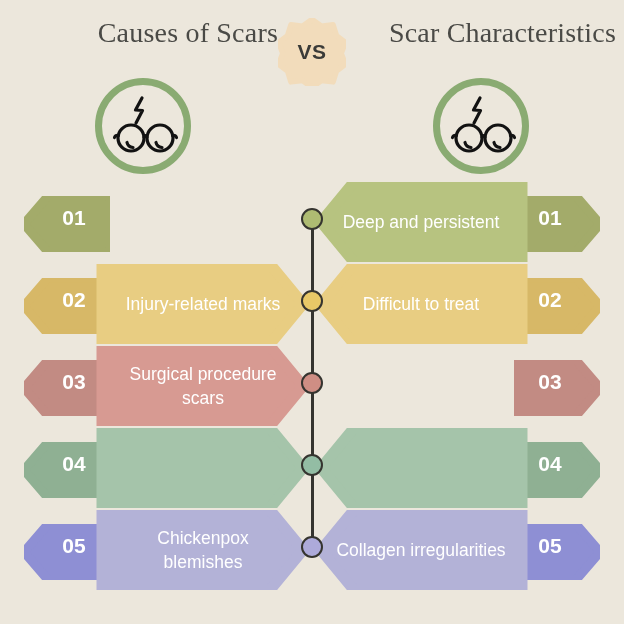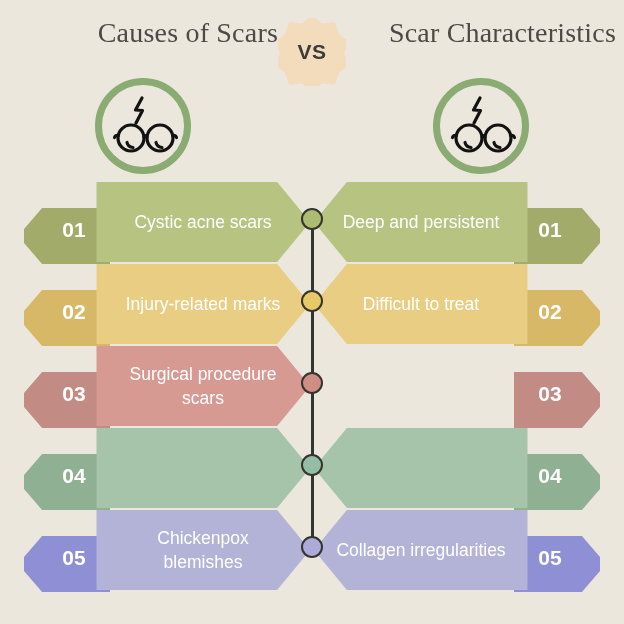--- a/index.html
+++ b/index.html
@@ -103,21 +103,21 @@
     top: 0;
     width: 295px;
     height: 82px;
   }
   .half.left  { left: 12px; }
   .half.right { left: 317px; }
 
   
   .numchip {
     position: absolute;
-    top: 26px;
+    top: 14px;
     width: 86px;
     height: 44px;
   }
   .numchip svg { position: absolute; left: 0; top: 0; }
   .numchip .num {
     position: absolute;
     inset: 0;
     display: flex;
     align-items: center;
     justify-content: center;
@@ -242,26 +242,20 @@
 <div class="rows">
 
   <div class="row" style="top:0px">
     <div class="half left">
       <div class="numchip">
         <svg width="86" height="56" viewBox="0 0 86 56" aria-hidden="true">
           <path class="chipfill" d="M24 0 H86 V56 H24 L0 28 Z" fill="#a3ab6a" stroke="#a3ab6a" stroke-width="9" stroke-linejoin="round"></path>
         </svg>
         <div class="num">01</div>
       </div>
-      <div class="plate">
-        <svg width="213" height="80" viewBox="0 0 213 80" aria-hidden="true">
-          <path class="platefill" d="M8 0 H176 L209 40 L176 80 H8 Z" fill="#b7c380" stroke="#b7c380" stroke-width="11" stroke-linejoin="round"></path>
-        </svg>
-        <div class="txt">Cystic acne scars</div>
-      </div>
     </div>
     <div class="half right">
       <div class="numchip">
         <svg width="86" height="56" viewBox="0 0 86 56" aria-hidden="true">
           <path class="chipfill" d="M62 0 H0 V56 H62 L86 28 Z" fill="#a3ab6a" stroke="#a3ab6a" stroke-width="9" stroke-linejoin="round"></path>
         </svg>
         <div class="num">01</div>
       </div>
       <div class="plate">
         <svg width="213" height="80" viewBox="0 0 213 80" aria-hidden="true">

